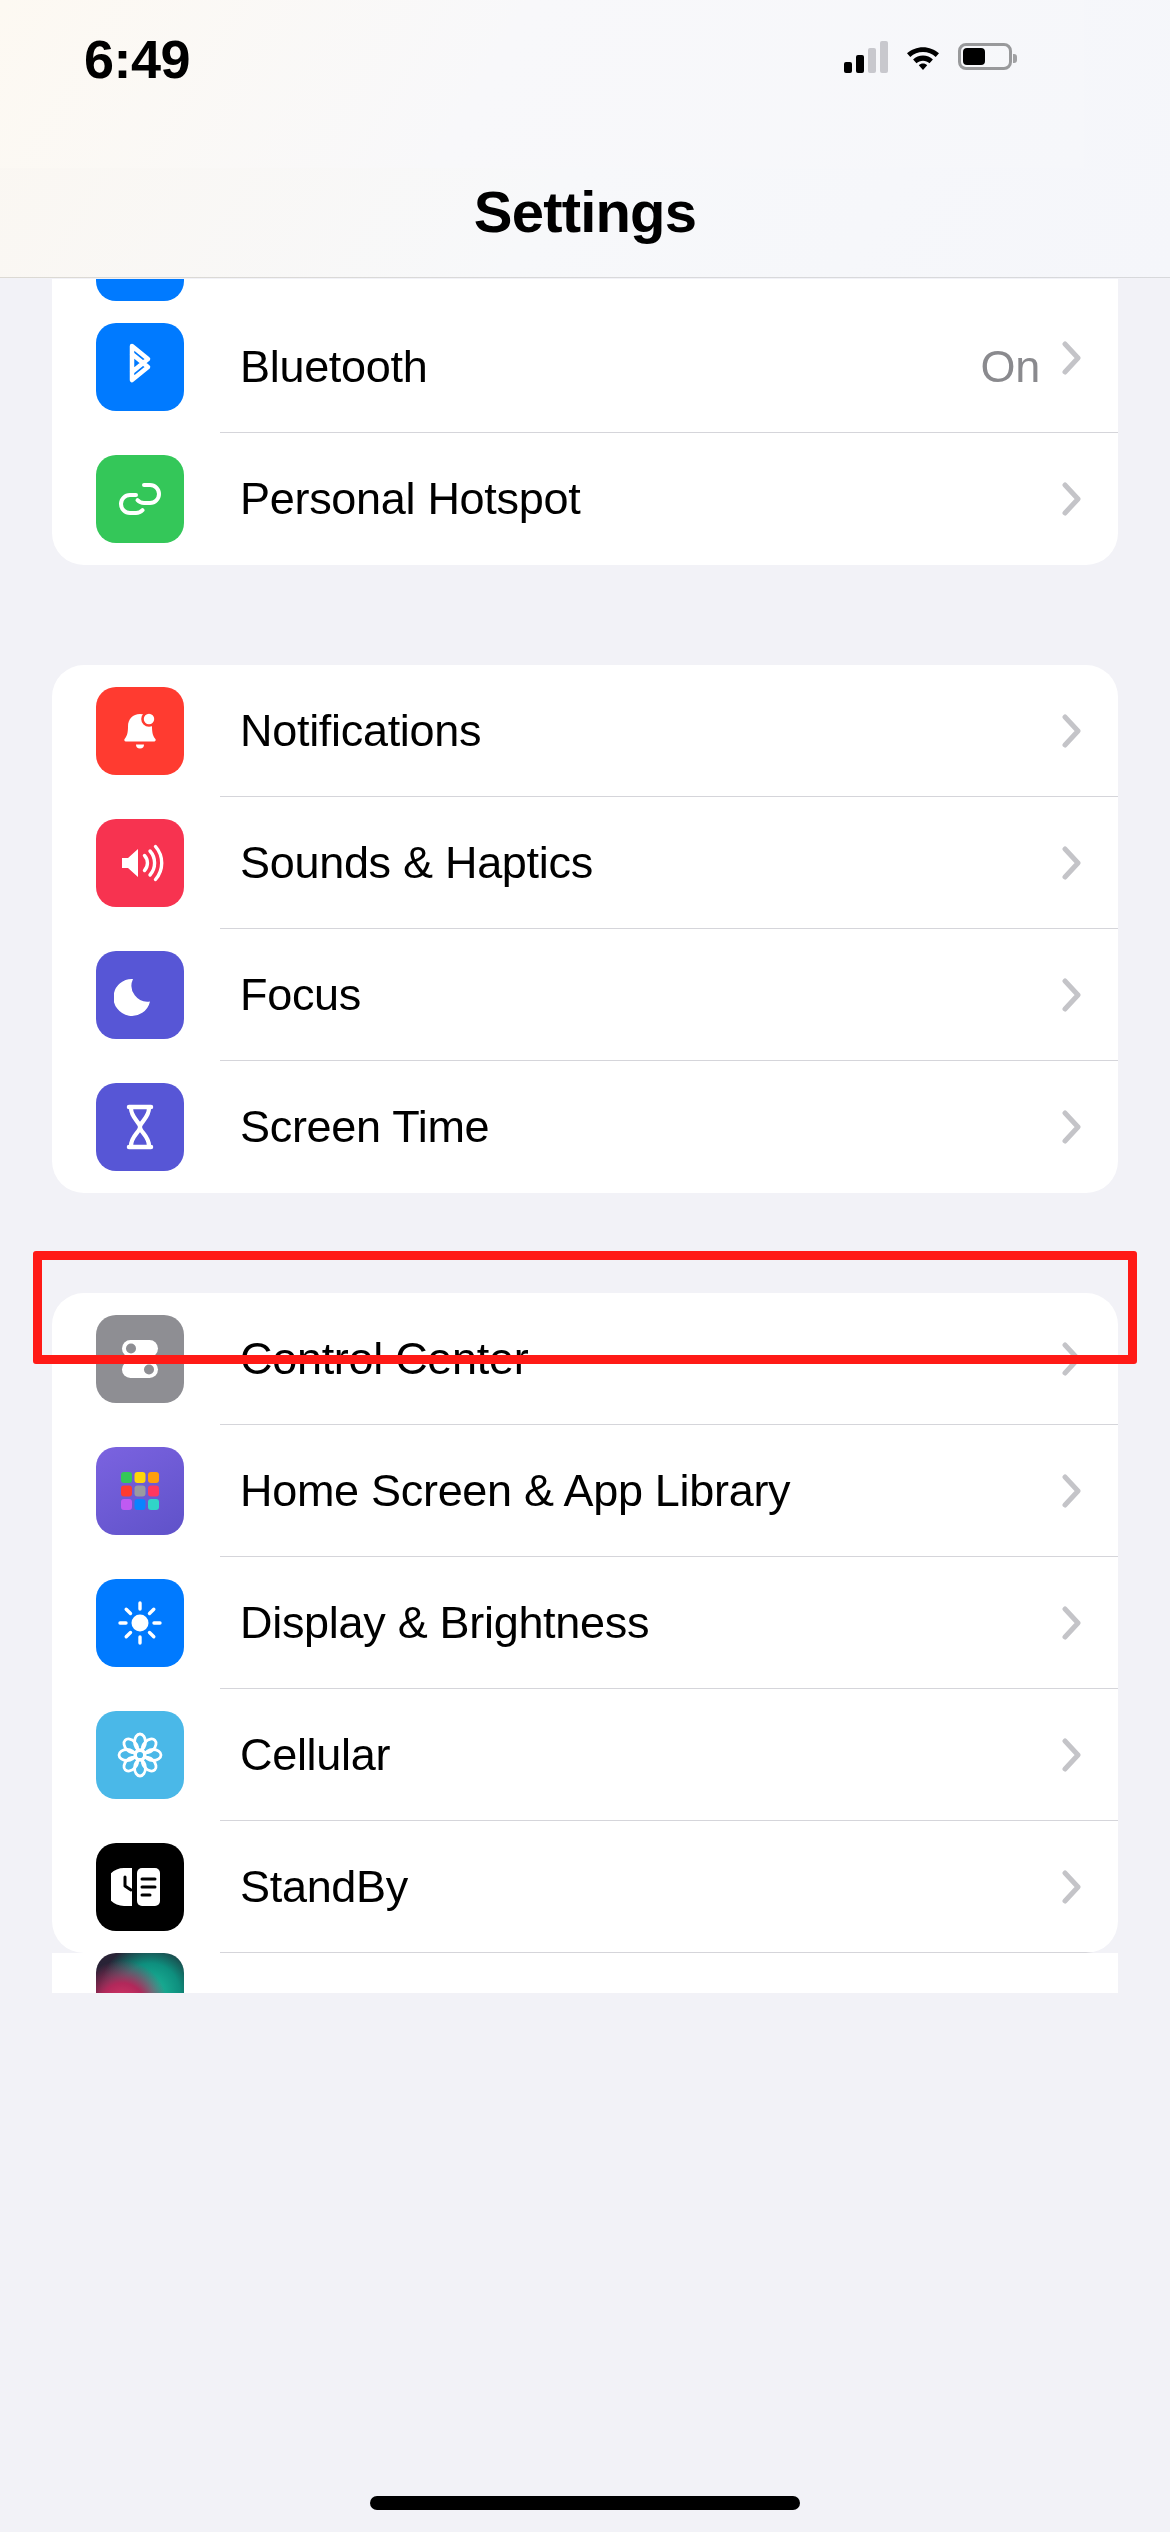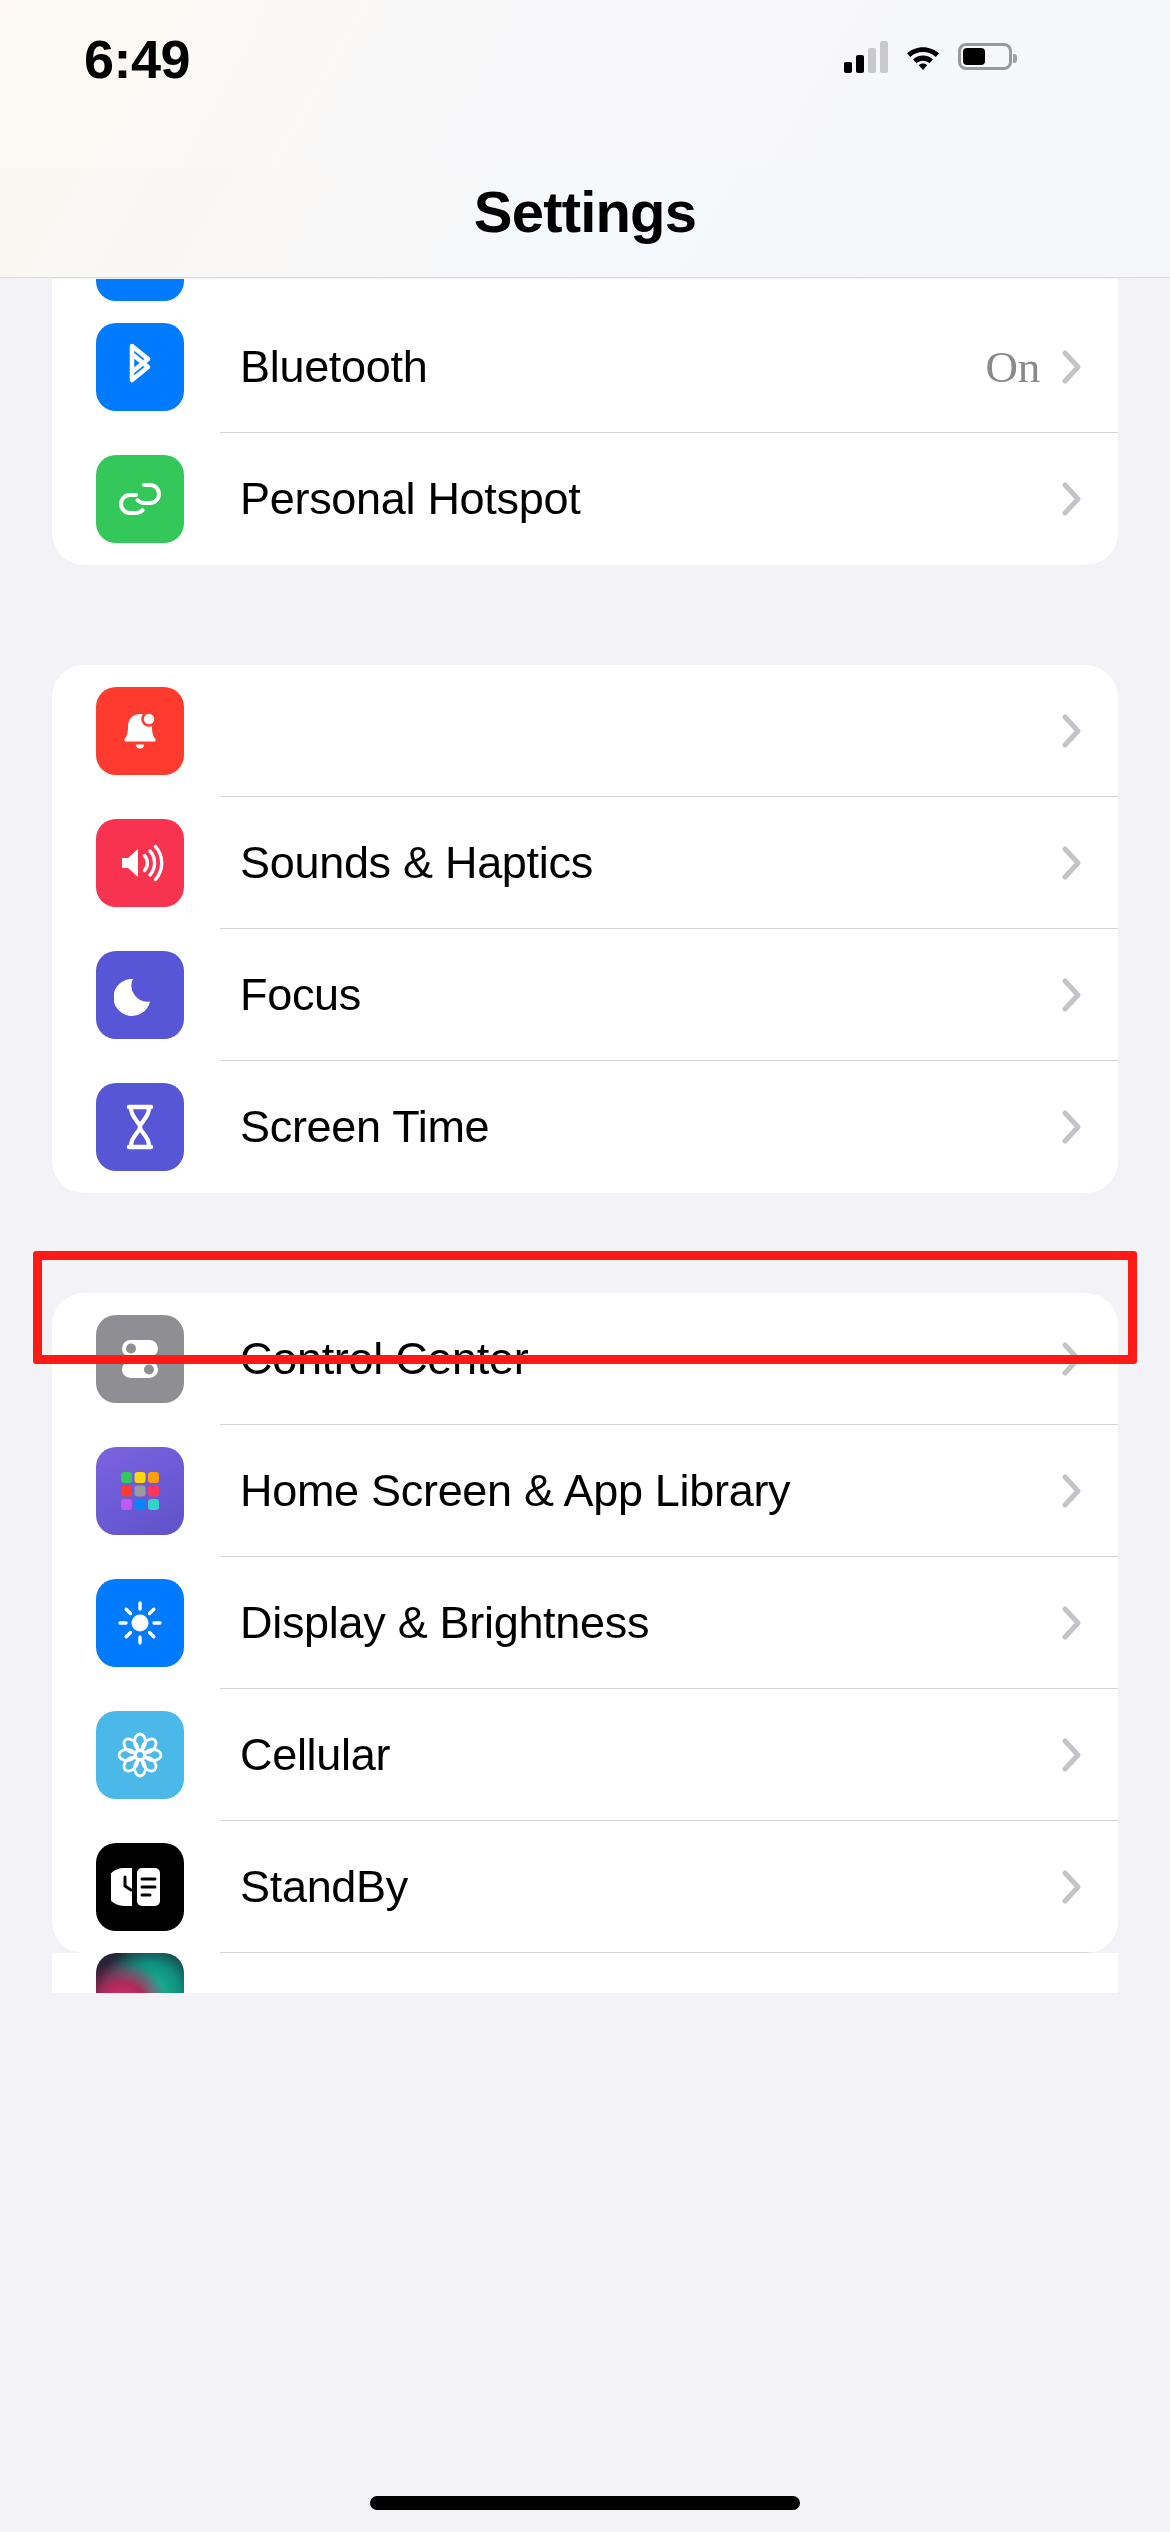--- a/index.html
+++ b/index.html
@@ -110,21 +110,21 @@
 
   .label {
     margin-left:56px;
     font-size:45px; color:#000;
     letter-spacing:-0.3px;
     white-space:nowrap;
   }
 
   .right {
     margin-left:auto;
-    display:flex; align-items:center; gap:22px;font-family:Liberation Serif, serif;
+    display:flex; align-items:flex-start; gap:22px;
   }
   .value { font-size:45px; color:#8a8a8e; letter-spacing:-0.3px; }
   .chev {
     width:20px; height:34px;
     flex:0 0 20px;
   }
   .chev svg { display:block; }
 
   .toggle {
     width:122px; height:72px;
@@ -279,20 +279,21 @@
     <div class="group">
 
       <div class="row">
         <div class="icon" style="background:#ff3b30">
           <svg width="52" height="52" viewBox="0 0 52 52">
             <path d="M26 9c-7.2 0-12 5.2-12 12.5 0 7-1.3 10-3.4 12.6-.8 1-.1 2.4 1.2 2.4h28.4c1.3 0 2-1.4 1.2-2.4C39.3 31.5 38 28.5 38 21.5 38 14.2 33.2 9 26 9z" fill="#fff"></path>
             <path d="M22 39.5h8a4 4 0 01-8 0z" fill="#fff"></path>
             <circle cx="35" cy="14" r="6.5" fill="#fff" stroke="#ff3b30" stroke-width="2.6"></circle>
           </svg>
         </div>
+        <div class="label">Notifications</div>
         <div class="right">
           <div class="chev">
             <svg width="20" height="34" viewBox="0 0 20 34">
                 <path d="M3 3l13 14L3 31" fill="none" stroke="#c4c4c8" stroke-width="5" stroke-linecap="round" stroke-linejoin="round"></path>
               </svg>
           </div>
         </div>
         <div class="sep"></div>
       </div>
 

